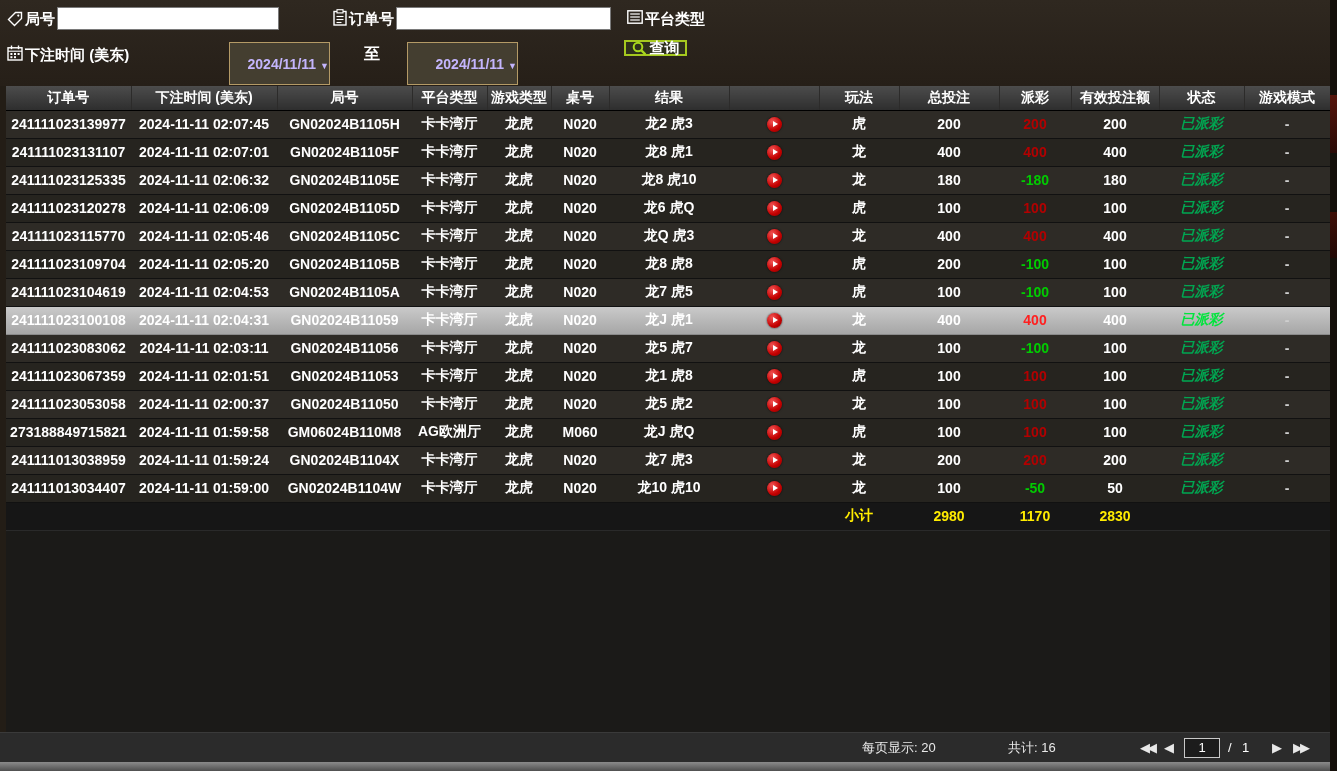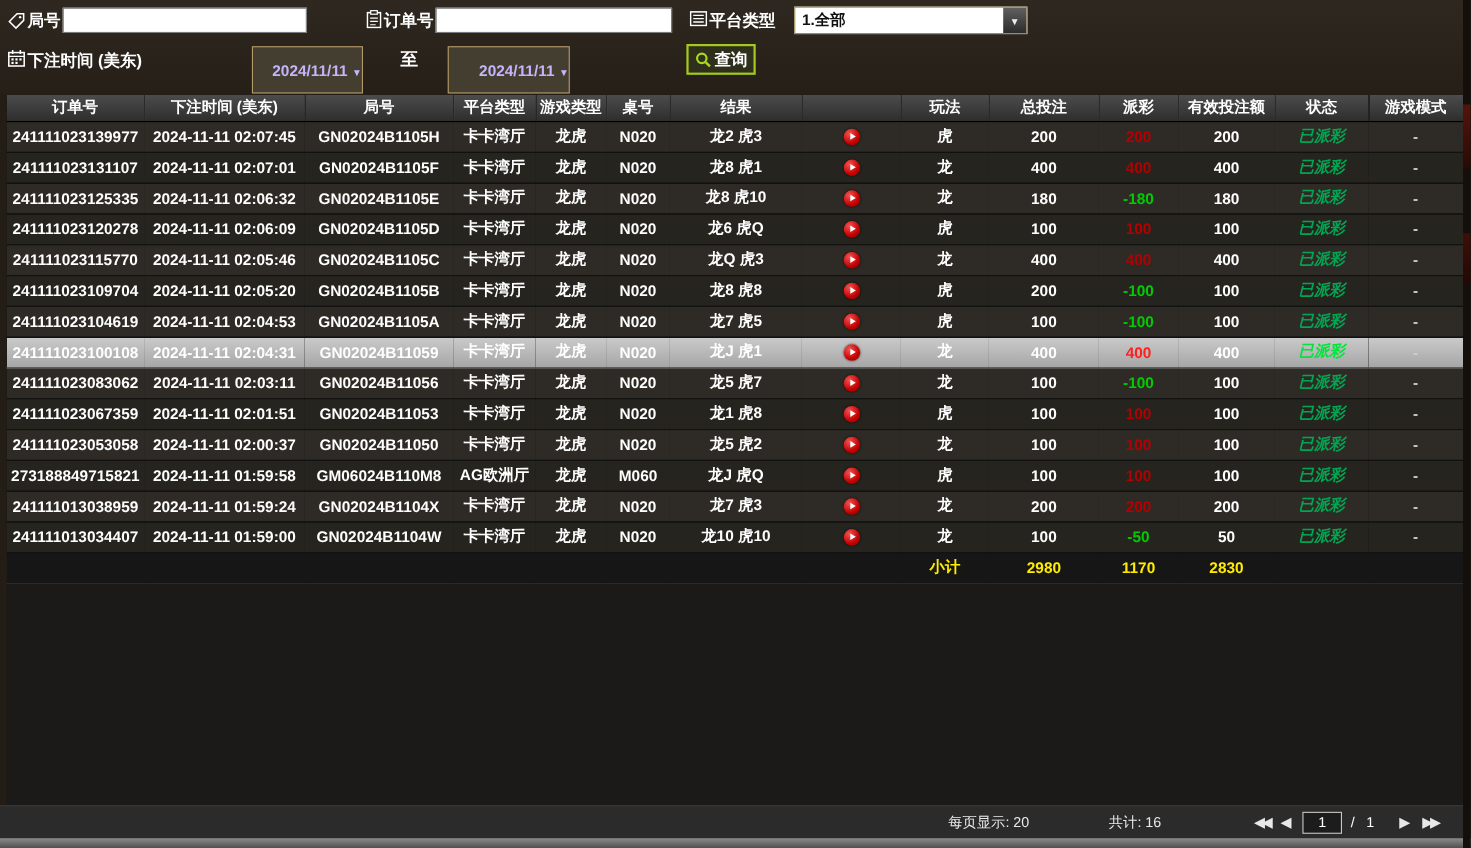--- a/index.html
+++ b/index.html
@@ -19,21 +19,21 @@
                height:23px; font-size:13px; padding:0 5px; color:#111; }
   .sel{ position:absolute; background:#fff; border:1px solid #9d8a58; height:25px;
         display:flex; align-items:center; cursor:pointer; }
   .sel .val{ flex:1; padding:0 6px; font-size:14px; color:#111; font-weight:bold; }
   .sel .arrow{ width:21px; height:100%; background:linear-gradient(#606060,#2c2c2c);
                display:flex; align-items:center; justify-content:center; color:#eee; }
   .caret::before{ content:"▼"; font-size:9px; }
   .date-btn{ position:absolute; height:43px; background:#443e30; border:1px solid #b49a66;
              color:#c4b5fd; font-weight:bold; font-size:14px; display:flex; align-items:center;
              justify-content:flex-end; gap:4px; cursor:pointer; }
-  .query-btn{ position:absolute; left:624px; top:40px; width:63px; height:28px;
+  .query-btn{ position:absolute; left:624px; top:40px; width:63px; height:16px;
               background:#2e301c; border:2px solid #a5c91f; display:flex; align-items:center;
               justify-content:center; gap:3px; color:#fff; font-weight:bold; font-size:15px;
               cursor:pointer; font-family:inherit; }
   .ticon{ position:absolute; display:inline-flex; }
   
   .table-wrap{ position:absolute; top:86px; left:6px; width:1325px; height:647px;
                background:#1b1a18; z-index:2; }
   table{ border-collapse:collapse; table-layout:fixed; width:1324px; }
   thead th{ height:24px; background:linear-gradient(#4c4c4c,#2e2e2e); color:#fff;
             font-weight:bold; font-size:14px; border-right:1px solid rgba(255,255,255,.08);
@@ -107,26 +107,20 @@
 
   <span class="ticon" style="left:627px;top:10px">
     <svg width="16" height="14" viewBox="0 0 16 14">
         <rect x="0.8" y="0.8" width="14.4" height="12.4" fill="none" stroke="#fff" stroke-width="1.4"></rect>
         <line x1="3.2" y1="4" x2="12.8" y2="4" stroke="#fff" stroke-width="1.2"></line>
         <line x1="3.2" y1="7" x2="12.8" y2="7" stroke="#fff" stroke-width="1.2"></line>
         <line x1="3.2" y1="10" x2="12.8" y2="10" stroke="#fff" stroke-width="1.2"></line>
       </svg>
   </span>
   <span class="lbl abs" style="left:645px;top:10px">平台类型</span>
-  <div class="sel" style="left:722px;top:6px;width:212px">
-    <span class="val">1.全部</span>
-    <span class="arrow">
-        <span class="caret"></span>
-      </span>
-  </div>
 
   <span class="ticon" style="left:7px;top:45px">
     <svg width="16" height="16" viewBox="0 0 16 16">
         <rect x="1" y="2.8" width="14" height="12.2" fill="none" stroke="#fff" stroke-width="1.4"></rect>
         <line x1="4.5" y1="0.5" x2="4.5" y2="4.2" stroke="#fff" stroke-width="1.4"></line>
         <line x1="11.5" y1="0.5" x2="11.5" y2="4.2" stroke="#fff" stroke-width="1.4"></line>
         <line x1="1" y1="6.2" x2="15" y2="6.2" stroke="#fff" stroke-width="1.1"></line>
         <rect x="3.4" y="8" width="2" height="2" fill="#fff"></rect>
         <rect x="7" y="8" width="2" height="2" fill="#fff"></rect>
         <rect x="10.6" y="8" width="2" height="2" fill="#fff"></rect>

